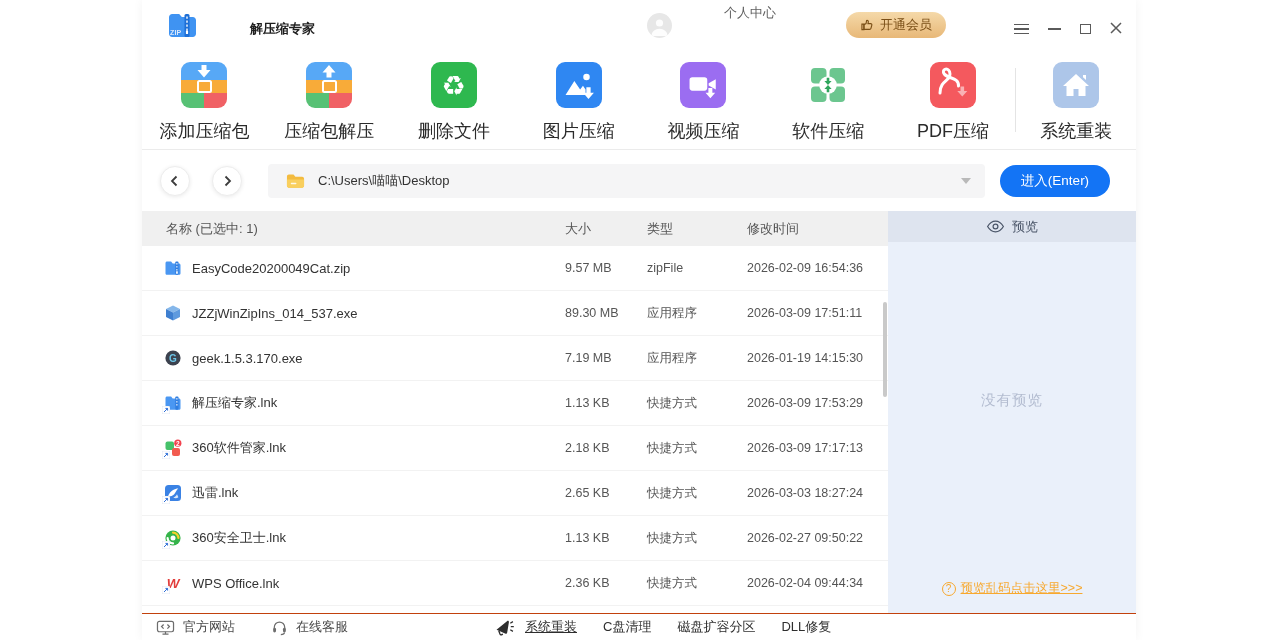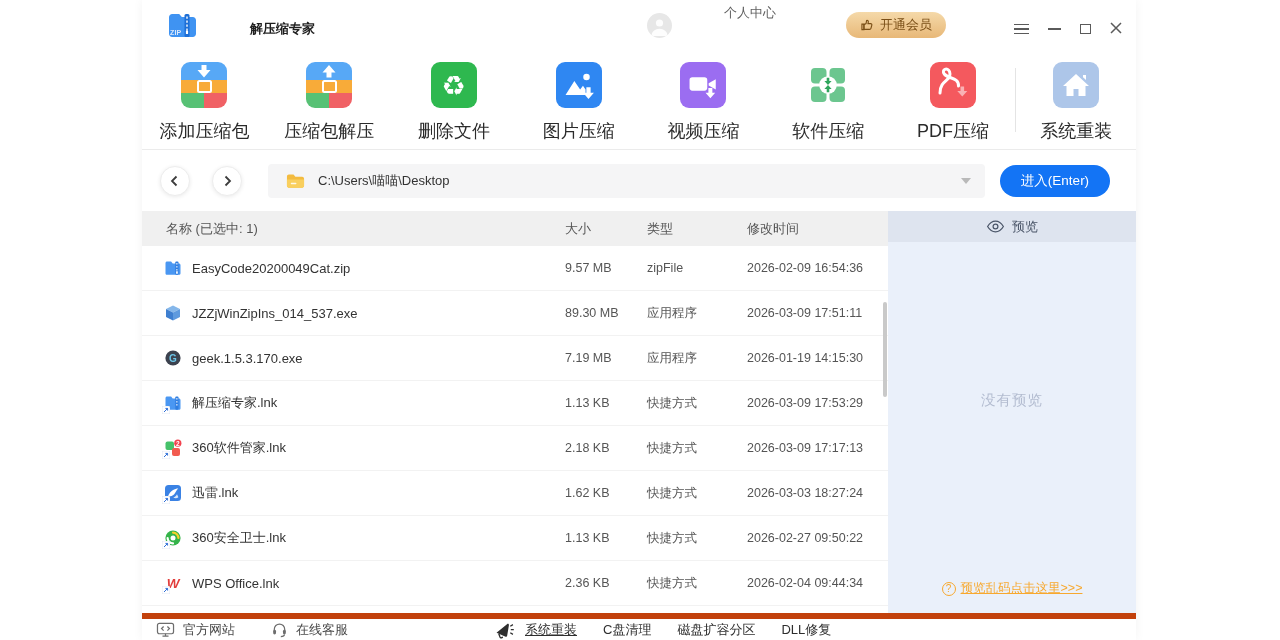--- a/index.html
+++ b/index.html
@@ -86,21 +86,21 @@
     gap:7px; font-size:13px; color:#4a5568; }
   .pv-empty { position:absolute; top:180px; left:0; width:100%; text-align:center; color:#b3bcd0;
     font-size:14.5px; letter-spacing:1px; }
   .pv-link { position:absolute; bottom:16px; left:0; width:100%; display:flex; align-items:center;
     justify-content:center; gap:5px; color:#f7a82e; font-size:12.5px; cursor:pointer; }
   .pv-link .txt { text-decoration:underline; }
   .qmark { width:14px; height:14px; border-radius:50%; border:1px solid #f7a82e; font-size:10px;
     display:flex; align-items:center; justify-content:center; }
 
   
-  .footer { position:absolute; left:0; bottom:0; width:100%; height:27px; border-top:6px solid #c2410c;
+  .footer { position:absolute; left:0; bottom:0; width:100%; height:27px; border-top:1px solid #c2410c;
     background:#fff; display:flex; align-items:center; font-size:13px; color:#4a4a4a; }
   .ft-left { display:flex; align-items:center; gap:9px; margin-left:14px; }
   .ft-item { display:flex; align-items:center; gap:8px; cursor:pointer; }
   .ft-gap { width:18px; }
   .ft-tools { position:absolute; left:352px; display:flex; align-items:center; gap:26px; color:#2e2e2e; }
   .ft-tools .ft-item { gap:10px;text-decoration:underline; }
   .ft-tool { cursor:pointer; }
 </style>
 </head>
 <body>
@@ -359,21 +359,21 @@
           <rect x="1" y="1" width="16" height="16" rx="3.5" fill="#3a82e4"></rect>
           <path d="M4 12.3C6.4 6.6 10.8 4.6 14.3 4.6c-2 1.5-2.3 3.9-4.3 5.9-1.7 1.7-4.2 2.1-6 1.8z" fill="#fff"></path>
           <path d="M9.3 13.6c1.6-.5 3.1-1.8 3.7-3.3l1.4 2.9c-1.2 1-3.1 1.3-5.1.4z" fill="#d9e8fb"></path>
         </svg>
         <svg class="lnk-ov" width="8" height="8" viewBox="0 0 8 8">
           <rect x="0" y="0" width="8" height="8" rx="1.5" fill="#fff" stroke="#c9d6ea" stroke-width=".5"></rect>
           <path d="M2 6L5.6 2.4M5.6 2.4H3.4M5.6 2.4v2.2" stroke="#2f6fd8" stroke-width="1" fill="none"></path>
         </svg>
       </span>
       <span class="cell fname">迅雷.lnk</span>
-      <span class="cell fsize col-size">1.62 KB</span>
+      <span class="cell fsize col-size">2.65 KB</span>
       <span class="cell ftype col-type">快捷方式</span>
       <span class="cell fmod col-mod">2026-03-03 18:27:24</span>
     </div>
 
     <div class="frow">
       <span class="ficon">
         <svg class="base" width="18" height="18" viewBox="0 0 18 18">
           <circle cx="9" cy="9" r="7.6" fill="#35b44a"></circle>
           <path d="M9 3.6a5.4 5.4 0 0 1 5.4 5.4" stroke="#f5d02c" stroke-width="2.2" fill="none" stroke-linecap="round"></path>
           <path d="M9 14.4A5.4 5.4 0 0 1 3.6 9" stroke="#fff" stroke-width="2.2" fill="none" stroke-linecap="round"></path>

